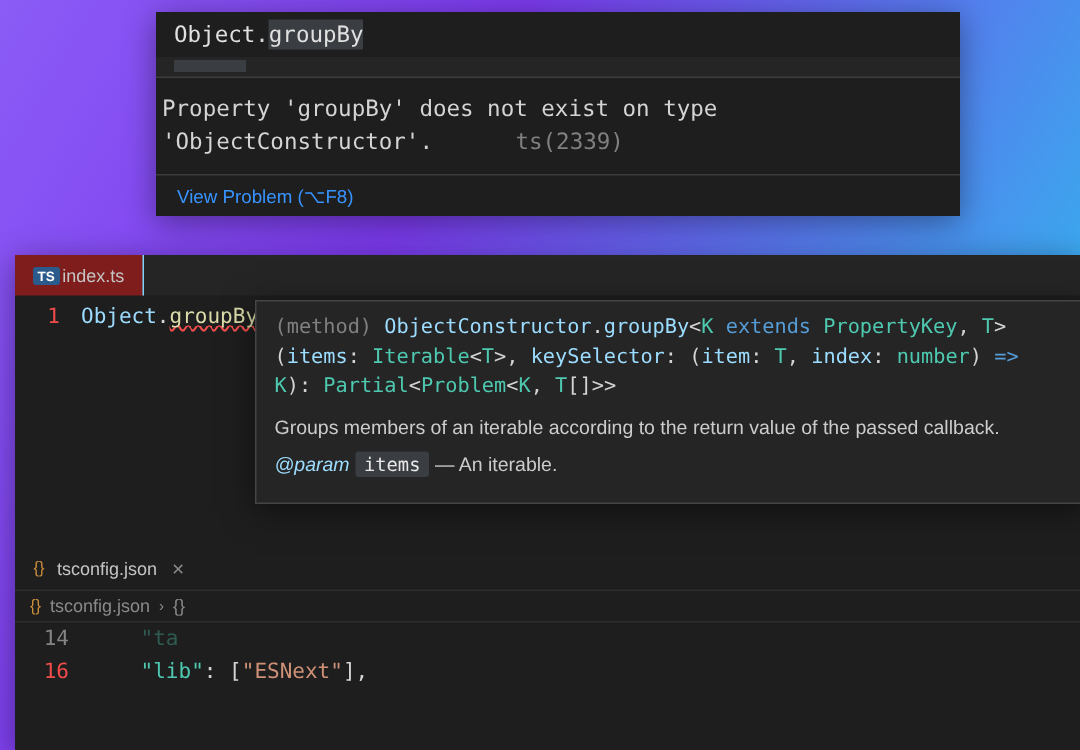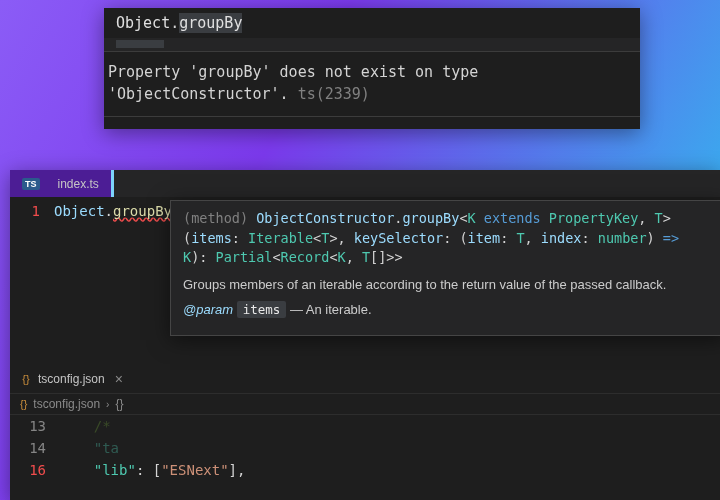--- a/index.html
+++ b/index.html
@@ -28,21 +28,21 @@
     position: relative;
   }
   .err-subline::before {
     content: ""; position: absolute; left: 12px; top: 2px; width: 48px; height: 8px;
     background: #3a3d41;
   }
   .err-msg {
     padding: 10px 4px; font-size: 15px; line-height: 1.45;
     border-bottom: 1px solid #3c3c3c;
   }
-  .err-msg .dim { color: #808080; }
+  .err-msg .dim { color: #808080; margin-left: 46px; }
   .err-type {
     padding: 6px 14px; font-size: 15px; color: #9cdcfe;
     border-bottom: 1px solid #3c3c3c;
   }
   .err-footer {
     display: flex; align-items: center; gap: 14px;
     padding: 6px 14px; font-size: 12.5px;
   }
   .err-footer .link { color: #3794ff; cursor: pointer; }
   .err-footer .nofix { color: #8a8a8a; }
@@ -52,24 +52,24 @@
     position: absolute; top: 170px; left: 10px; right: 0; bottom: 0;
     background: #1e1e1e; color: #d4d4d4;
     box-shadow: 0 4px 20px rgba(0,0,0,0.4);
     overflow: hidden;
   }
   .tab-strip {
     display: flex; align-items: center; height: 28px;
     background: #252526; border-bottom: 1px solid #1e1e1e;
   }
   .tab {
-    display: flex; align-items: center; gap: 18px;
+    display: flex; align-items: center; gap: 2px;
     padding: 0 12px; height: 100%;
-    background: #4c1d95; color: #c5c5c5; font-size: 12px;
-    border-right: 3px solid #7dd3fc;
+    background: #7f1d1d; color: #c5c5c5; font-size: 12px;
+    border-right: 1px solid #7dd3fc;
   }
   .tab .ts-badge {
     background: #2b5a8c; color: #fff; font-size: 9px; font-weight: 700;
     padding: 1px 3px; border-radius: 2px;
   }
   .code-row {
     display: flex; font-size: 14px; line-height: 22px;
   }
   .gutter {
     width: 44px; text-align: right; padding-right: 14px;
@@ -145,20 +145,21 @@
   <div class="err-codeline mono">
     <span class="obj">Object</span><span>.</span><span class="hl">groupBy</span>
   </div>
   <div class="err-subline"></div>
   <div class="err-msg mono">
     <span>Property 'groupBy' does not exist on type</span><br>
     <span>'ObjectConstructor'.</span>
     <span class="dim">ts(2339)</span>
   </div>
   <div class="err-footer">
+    <span class="link">View Problem (⌥F8)</span>
   </div>
 </div>
 
 <div class="editor">
 
   <div class="tab-strip">
     <div class="tab">
       <span class="ts-badge">TS</span>
       <span>index.ts</span>
     </div>
@@ -166,21 +167,21 @@
 
   <div class="code-row mono" style="padding-top:2px;">
     <div class="gutter err">1</div>
     <div class="code-content"><span class="tok-obj">Object</span><span>.</span><span class="tok-method wavy">groupBy</span><span class="cursor"></span></div>
   </div>
 
   <div class="doc-panel">
     <div class="sig mono">
       <span class="dim">(method)</span> <span class="var">ObjectConstructor</span><span class="punc">.</span><span class="var">groupBy</span><span class="punc">&lt;</span><span class="type">K</span> <span class="kw">extends</span> <span class="type">PropertyKey</span><span class="punc">,</span> <span class="type">T</span><span class="punc">&gt;</span><br>
       <span class="punc">(</span><span class="var">items</span><span class="punc">:</span> <span class="type">Iterable</span><span class="punc">&lt;</span><span class="type">T</span><span class="punc">&gt;,</span> <span class="var">keySelector</span><span class="punc">:</span> <span class="punc">(</span><span class="var">item</span><span class="punc">:</span> <span class="type">T</span><span class="punc">,</span> <span class="var">index</span><span class="punc">:</span> <span class="type">number</span><span class="punc">)</span> <span class="kw">=&gt;</span><br>
-      <span class="type">K</span><span class="punc">):</span> <span class="type">Partial</span><span class="punc">&lt;</span><span class="type">Record</span><span class="punc">&lt;</span><span class="type">K</span><span class="punc">,</span> <span class="type">T</span><span class="punc">[]&gt;&gt;</span>
+      <span class="type">K</span><span class="punc">):</span> <span class="type">Partial</span><span class="punc">&lt;</span><span class="type">Problem</span><span class="punc">&lt;</span><span class="type">K</span><span class="punc">,</span> <span class="type">T</span><span class="punc">[]&gt;&gt;</span>
     </div>
     <div class="doc-body">
       <p>Groups members of an iterable according to the return value of the passed callback.</p>
       <p>
         <span class="param-tag">@param</span>
         <code class="pill">items</code><span> — An iterable.</span>
       </p>
     </div>
   </div>
 
@@ -194,24 +195,20 @@
 
   <div class="breadcrumb">
     <span class="json-icon">{}</span>
     <span>tsconfig.json</span>
     <span class="chev">›</span>
     <span>{}</span>
   </div>
 
   <div class="tsconfig-code mono">
     <div class="code-row">
-      <div class="gutter">13</div>
-      <div class="code-content tok-comment faded">    /*</div>
-    </div>
-    <div class="code-row">
       <div class="gutter">14</div>
       <div class="code-content faded"><span>    </span><span class="tok-str-hl">"ta</span></div>
     </div>
     <div class="code-row">
       <div class="gutter err">16</div>
       <div class="code-content"><span>    </span><span class="tok-str-hl">"lib"</span><span>: [</span><span class="tok-str">"ESNext"</span><span>],</span></div>
     </div>
   </div>
 
 </div>

